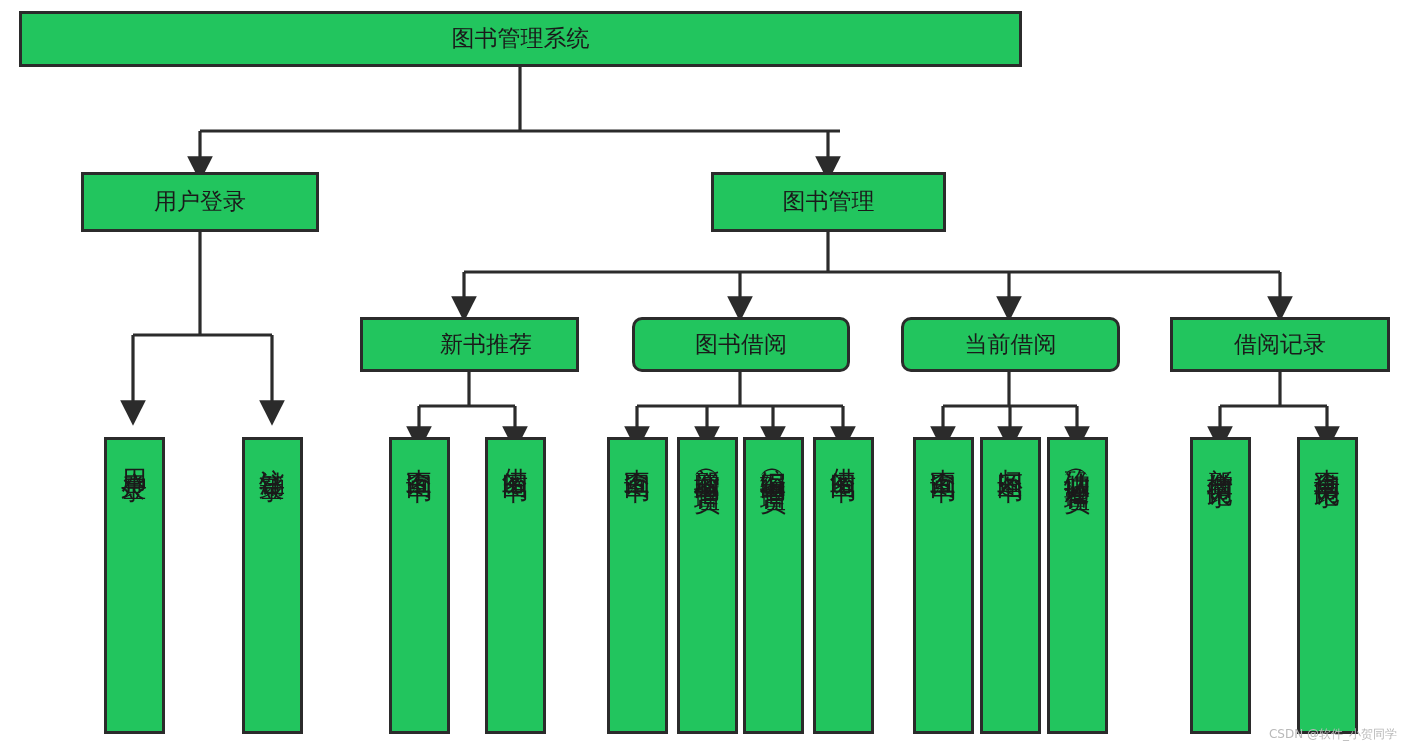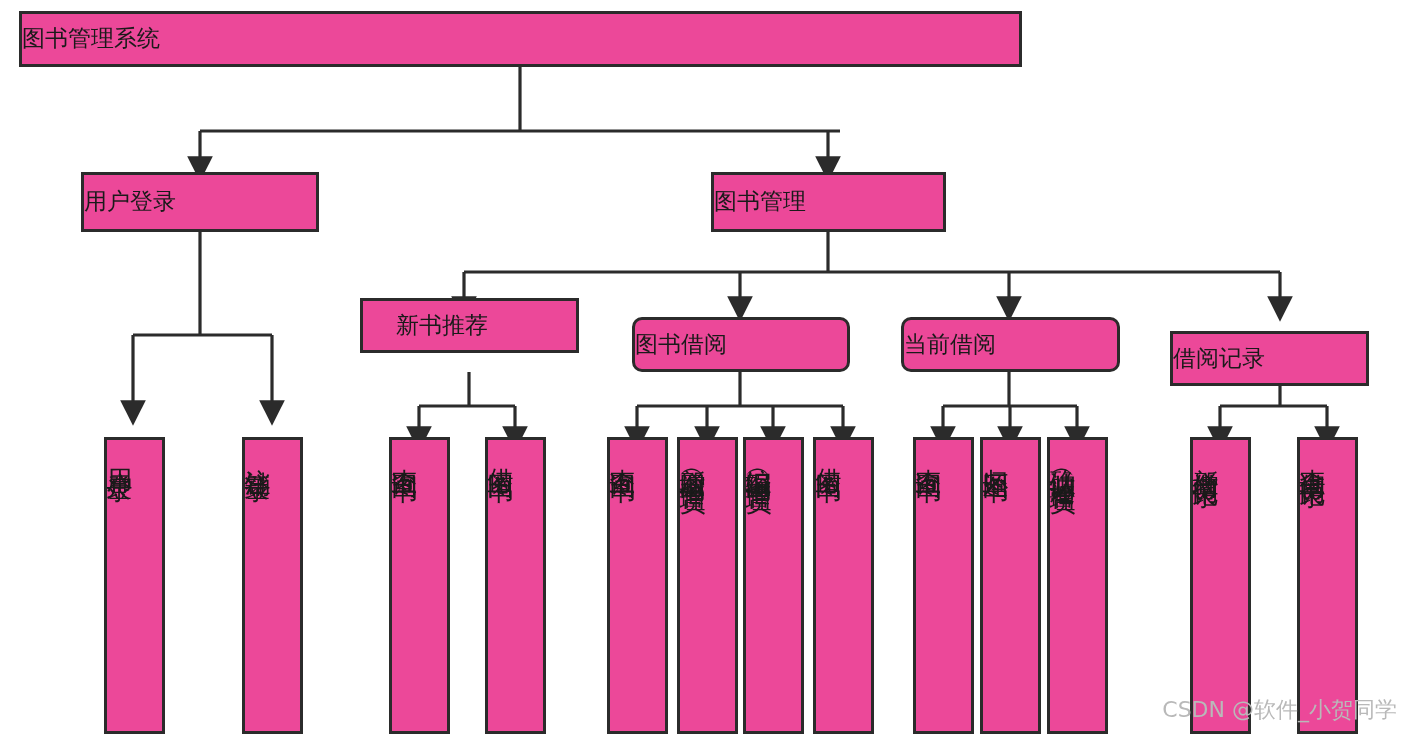--- a/index.html
+++ b/index.html
@@ -21,24 +21,24 @@
     position: absolute;
     left: 0;
     top: 0;
     width: 1405px;
     height: 747px;
   }
   .node {
     position: absolute;
     box-sizing: border-box;
     border: 3px solid #2b2b2b;
-    background: #ec4899;
+    background: #22c55e;
     display: flex;
     align-items: center;
-    justify-content: flex-start;
+    justify-content: center;
     color: #1a1a1a;
     z-index: 2;
   }
   .node .label {
     display: block;
     text-align: center;
     line-height: 1.18;
     white-space: pre;
   }
   .node.horizontal .label {
@@ -51,22 +51,22 @@
   .node.vertical .label {
     writing-mode: vertical-rl;
     text-orientation: upright;
     font-size: 26px;
     letter-spacing: 3px;
     line-height: 1;
   }
   #watermark {
     position: absolute;
     right: 8px;
-    bottom: 22px;
-    font-size: 22px;
+    bottom: 4px;
+    font-size: 12px;
     color: #b9b9b9;
     z-index: 5;
     white-space: pre;
   }
 </style>
 </head>
 <body>
 
 <div id="canvas">
 
@@ -124,30 +124,30 @@
     <span class="label">图书管理系统</span>
   </div>
 
   <div class="node horizontal" style="left:81px; top:172px; width:238px; height:60px;">
     <span class="label">用户登录</span>
   </div>
   <div class="node horizontal" style="left:711px; top:172px; width:235px; height:60px;">
     <span class="label">图书管理</span>
   </div>
 
-  <div class="node horizontal" style="left:360px; top:298px; width:219px; height:55px;padding-left:33px;">
+  <div class="node horizontal" style="left:360px; top:317px; width:219px; height:55px;padding-left:33px;">
     <span class="label">新书推荐</span>
   </div>
   <div class="node horizontal" style="left:632px; top:317px; width:218px; height:55px;border-radius:10px;">
     <span class="label">图书借阅</span>
   </div>
   <div class="node horizontal" style="left:901px; top:317px; width:219px; height:55px;border-radius:10px;">
     <span class="label">当前借阅</span>
   </div>
-  <div class="node horizontal" style="left:1170px; top:331px; width:199px; height:55px;">
+  <div class="node horizontal" style="left:1170px; top:317px; width:220px; height:55px;">
     <span class="label">借阅记录</span>
   </div>
 
   <div class="node vertical" style="left:104px; top:437px; width:61px; height:297px;">
     <span class="label">用户登录</span>
   </div>
   <div class="node vertical" style="left:242px; top:437px; width:61px; height:297px;">
     <span class="label">注销登录</span>
   </div>
 

